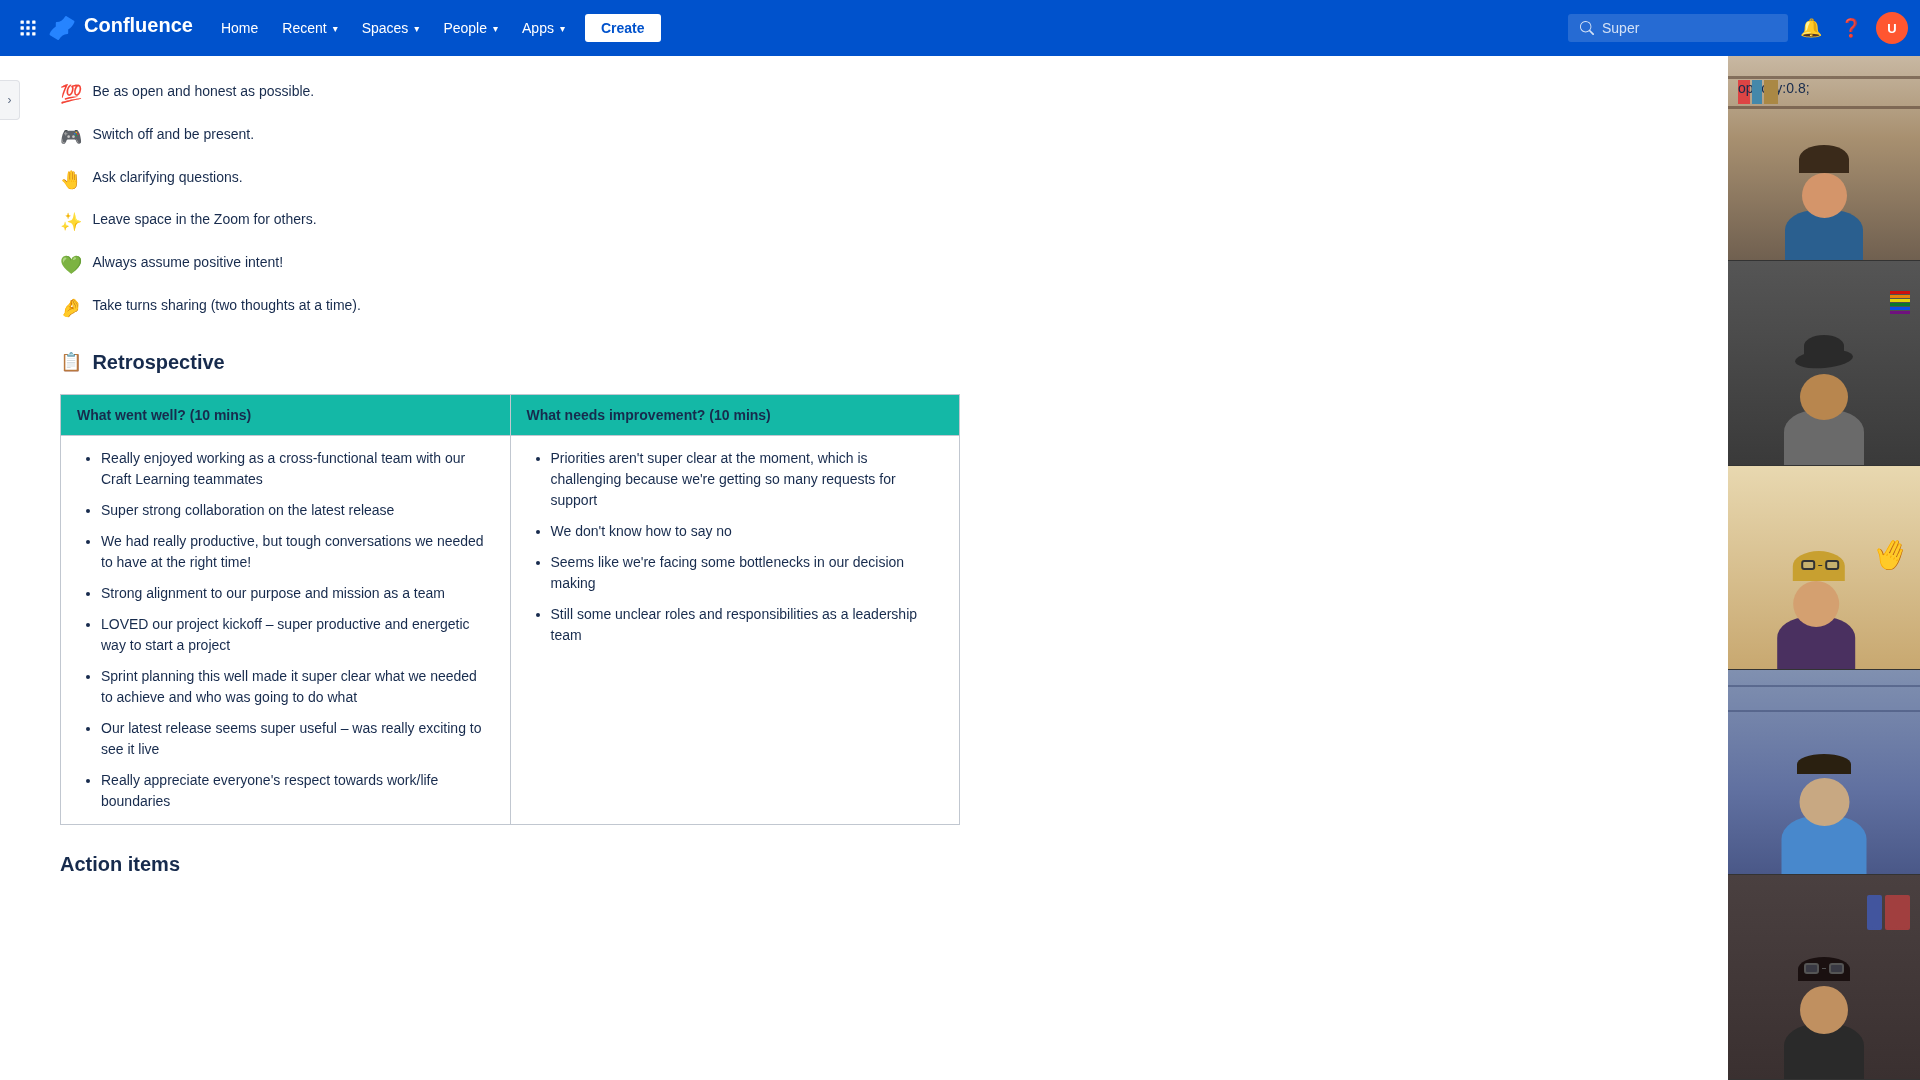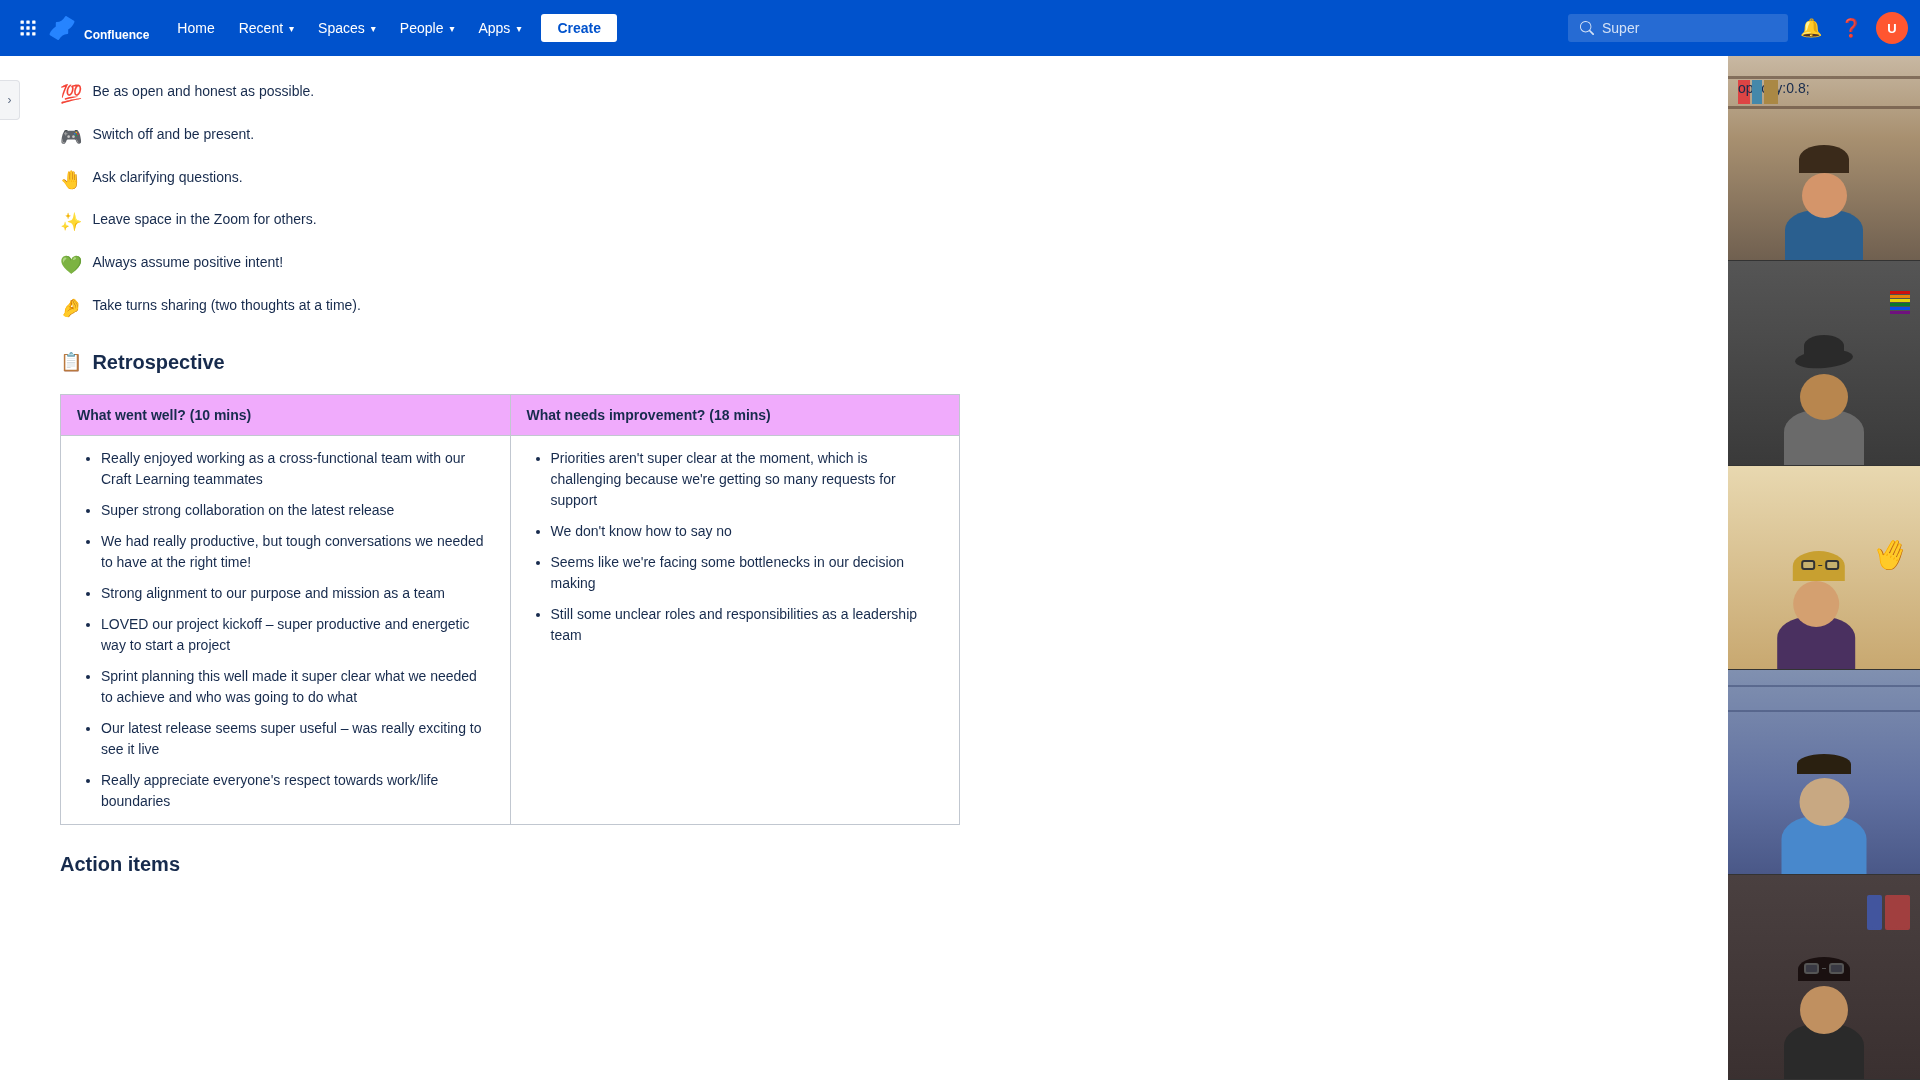--- a/index.html
+++ b/index.html
@@ -11,22 +11,22 @@
       background: #0052cc;
       display: flex;
       align-items: center;
       padding: 0 12px;
       gap: 0;
       position: fixed;
       top: 0; left: 0; right: 0;
       z-index: 100;
     }
     .nav-logo {
-      display: flex; align-items: flex-end; gap: 8px;
-      color: #fff; font-weight: 700; font-size: 12px;
+      display: flex; align-items: flex-start; gap: 8px;
+      color: #fff; font-weight: 700; font-size: 20px;
       margin-right: 16px;
     }
     .nav-logo svg { width: 28px; height: 28px; }
     .nav-grid-icon {
       width: 32px; height: 32px;
       display: flex; align-items: center; justify-content: center;
       cursor: pointer; margin-right: 4px;
     }
     .nav-grid-icon svg { width: 20px; height: 20px; fill: #fff; }
     .nav-item {
@@ -144,21 +144,21 @@
       color: #172b4d;
     }
 
     
     .retro-table {
       width: 100%;
       border-collapse: collapse;
       margin-bottom: 28px;
     }
     .retro-table th {
-      background: #f0abfc;
+      background: #14b8a6;
       border: 1px solid #c1c7d0;
       padding: 12px 16px;
       font-weight: 700;
       font-size: 14px;
       color: #172b4d;
       text-align: left;
     }
     .retro-table td {
       border: 1px solid #c1c7d0;
       padding: 12px 22px;
@@ -304,21 +304,21 @@
 
     <div class="section-header">
       <span class="emoji">📋</span>
       <h2>Retrospective</h2>
     </div>
 
     <table class="retro-table">
       <thead>
         <tr>
           <th style="width:50%">What went well? (10 mins)</th>
-          <th style="width:50%">What needs improvement? (18 mins)</th>
+          <th style="width:50%">What needs improvement? (10 mins)</th>
         </tr>
       </thead>
       <tbody>
         <tr>
           <td>
             <ul>
               <li>Really enjoyed working as a cross-functional team with our Craft Learning teammates</li>
               <li>Super strong collaboration on the latest release</li>
               <li>We had really productive, but tough conversations we needed to have at the right time!</li>
               <li>Strong alignment to our purpose and mission as a team</li>

